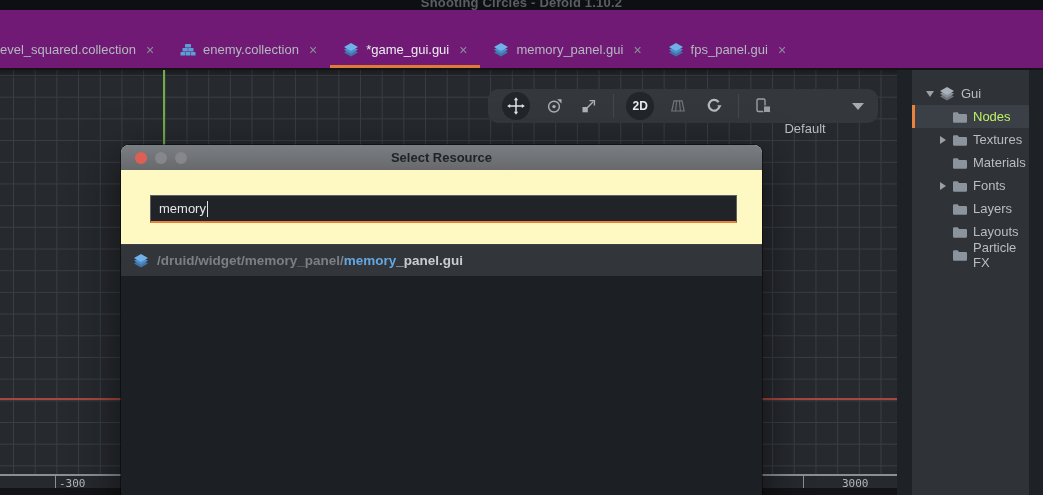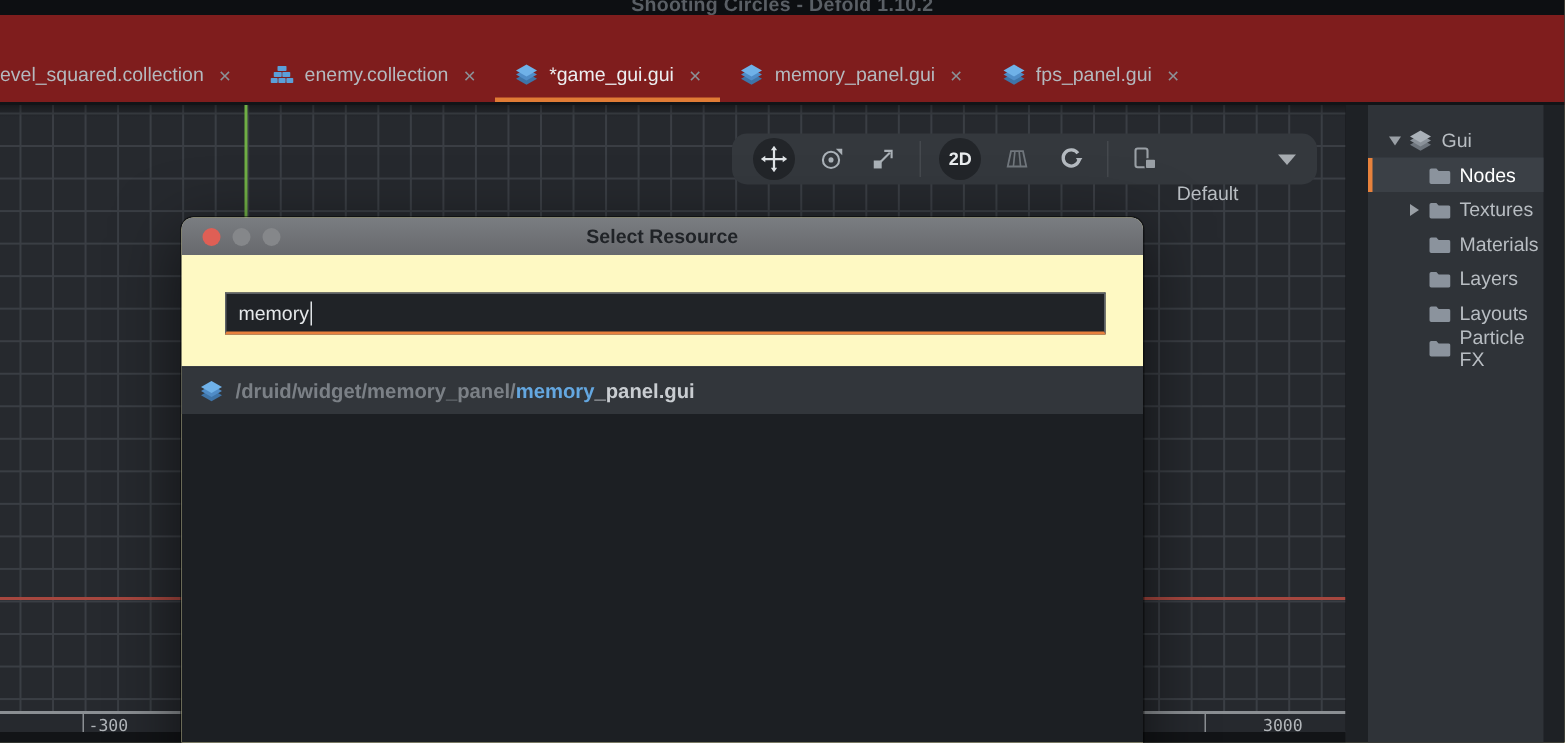--- a/index.html
+++ b/index.html
@@ -7,21 +7,21 @@
   body { width:1043px; height:495px; overflow:hidden; position:relative;
          font-family:"Liberation Sans", sans-serif; }
   .abs { position:absolute; }
 
   
   .titlebar { left:0; top:0; width:1043px; height:10px; background:#0d0f12; overflow:hidden; z-index:5; }
   .titlebar span { display:block; margin-top:-5px; text-align:center;
                    font-size:13px; font-weight:bold; color:#5a5f65; letter-spacing:.2px; }
 
   
-  .tabbar { left:0; top:10px; width:1043px; height:60px; background:#7f1d1d;
+  .tabbar { left:0; top:10px; width:1043px; height:60px; background:#701a75;
             border-bottom:2px solid #121417; z-index:4; }
   .tabrow { position:absolute; left:0; bottom:0; height:34px; display:flex; align-items:stretch; }
   .tab { display:flex; align-items:center; gap:7px; padding:0 13px; font-size:13px;
          color:#b4b9be; white-space:nowrap; border-bottom:3px solid transparent; cursor:default; }
   .tab.first { padding-left:0; }
   .tab.active { color:#eceef0; border-bottom-color:#e07b35; }
   .tab .close { color:#8b9197; font-size:14px; margin-left:3px; line-height:1; }
   .icon16 { width:16px; height:16px; display:inline-block; flex:0 0 auto; }
 
   
@@ -53,21 +53,21 @@
   .layout-label { font-size:13px; color:#b8bdc2; width:52px;margin-top:45px; }
   .caret-down { width:0; height:0; border-left:6px solid transparent; border-right:6px solid transparent;
                 border-top:7px solid #a6abb0; }
 
   
   .rightzone { left:897px; top:10px; width:146px; height:485px; background:#1e2125; z-index:3; }
   .outline { position:absolute; left:15px; top:22px; width:117px; height:463px; background:#2f3338; }
   .outline-header { position:absolute; left:16px; top:14px; font-size:13px; color:#a9aeb4; }
   .tree { position:absolute; left:0; top:50px; width:100%; }
   .trow { height:23px; display:flex; align-items:center; font-size:13px; color:#b8bdc2; }
-  .trow.selected { background:#3b4046; box-shadow:inset 3px 0 0 #e8823c; color:#ffffff; }
+  .trow.selected { background:#3b4046; box-shadow:inset 3px 0 0 #e8823c; color:#bef264; }
   .tri-down { width:0; height:0; border-left:4.5px solid transparent; border-right:4.5px solid transparent;
               border-top:6px solid #9aa0a6; }
   .tri-right { width:0; height:0; border-top:4.5px solid transparent; border-bottom:4.5px solid transparent;
                border-left:6px solid #9aa0a6; }
   .slot9 { width:9px; display:flex; justify-content:center; flex:0 0 auto; }
   .ml13 { margin-left:13px; } .ml26 { margin-left:26px; }
   .tico { margin:0 6px 0 5px; display:flex; }
 
   
   .dialog { left:121px; top:145px; width:641px; height:450px; background:#fef9c3;
@@ -278,20 +278,31 @@
       <div class="trow">
         <span class="slot9 ml26"></span>
         <span class="tico">
             <svg width="15" height="13" viewBox="0 0 15 13">
               <use href="#folder"></use>
             </svg>
           </span>
         <span>Materials</span>
       </div>
       <div class="trow">
+        <span class="slot9 ml26">
+            <span class="tri-right"></span>
+          </span>
+        <span class="tico">
+            <svg width="15" height="13" viewBox="0 0 15 13">
+              <use href="#folder"></use>
+            </svg>
+          </span>
+        <span>Fonts</span>
+      </div>
+      <div class="trow">
         <span class="slot9 ml26"></span>
         <span class="tico">
             <svg width="15" height="13" viewBox="0 0 15 13">
               <use href="#folder"></use>
             </svg>
           </span>
         <span>Layers</span>
       </div>
       <div class="trow">
         <span class="slot9 ml26"></span>

